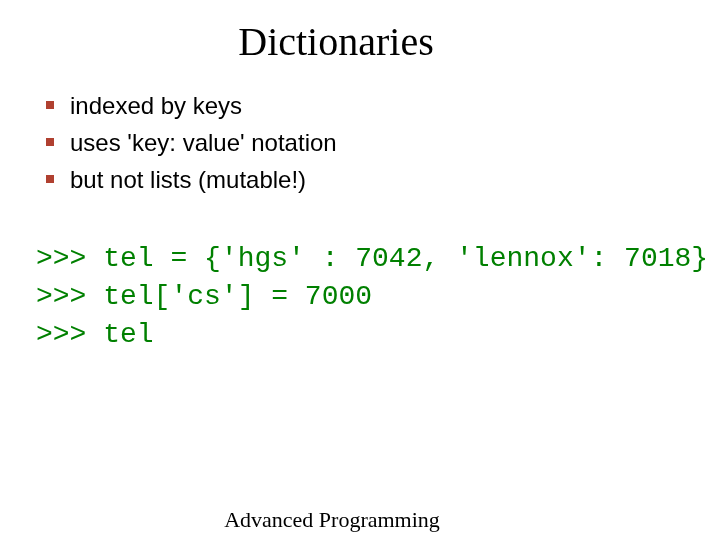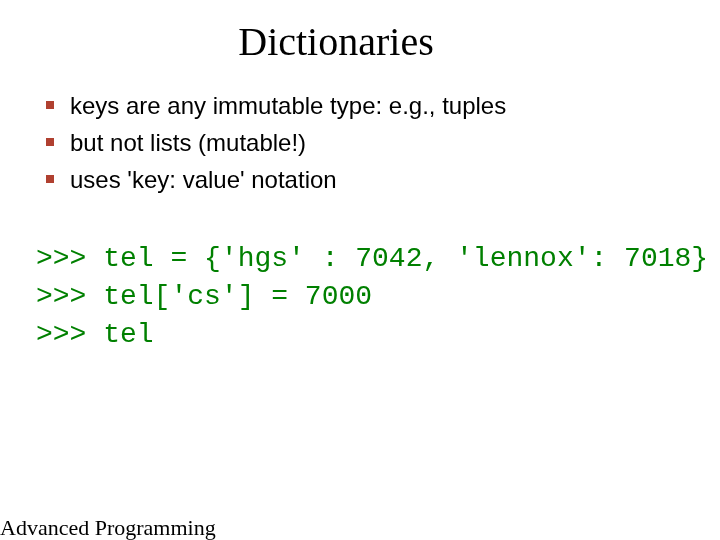--- a/index.html
+++ b/index.html
@@ -48,39 +48,39 @@
     font-family: "Courier New", Courier, monospace;
     font-size: 28px;
     color: #008000;
     line-height: 1.35;
     margin-top: 4px;
     margin-left: 0;
     white-space: pre;
   }
   .footer {
     position: absolute;
-    bottom: 0;
+    bottom: 8px;
     left: 0;
     right: 0;
-    text-align: left;
+    text-align: center;
     font-family: "Times New Roman", Times, serif;
     font-size: 22px;
     line-height: 1.15;
   }
 </style>
 </head>
 <body>
 
 <div class="slide">
   <h1 class="title">Dictionaries</h1>
 
   <ul class="bullets">
-    <li>keys are any immutable type: e.g., tuples</li>
+    <li>indexed by keys</li>
+    <li>uses 'key: value' notation</li>
     <li>but not lists (mutable!)</li>
-    <li>uses 'key: value' notation</li>
   </ul>
 
   <div class="code">
 <span>&gt;&gt;&gt; tel = {'hgs' : 7042, 'lennox': 7018}</span>
 <span>&gt;&gt;&gt; tel['cs'] = 7000</span>
 <span>&gt;&gt;&gt; tel</span>
   </div>
 
   <div class="footer">Advanced
 Programming</div>

